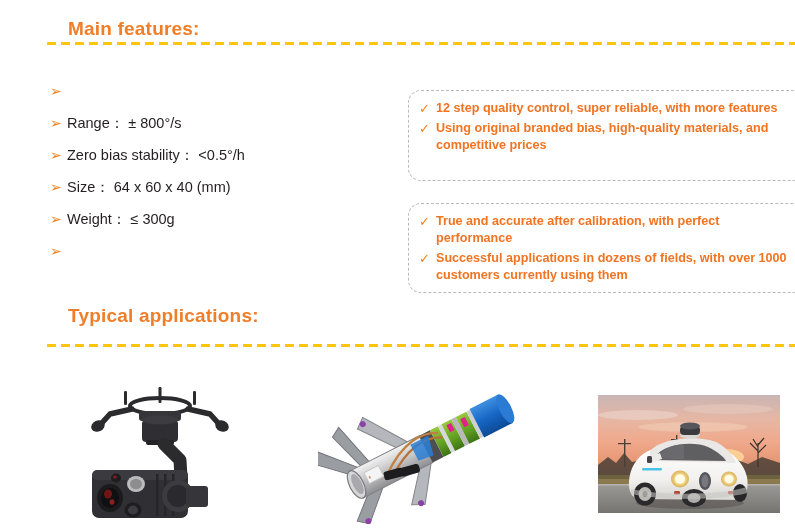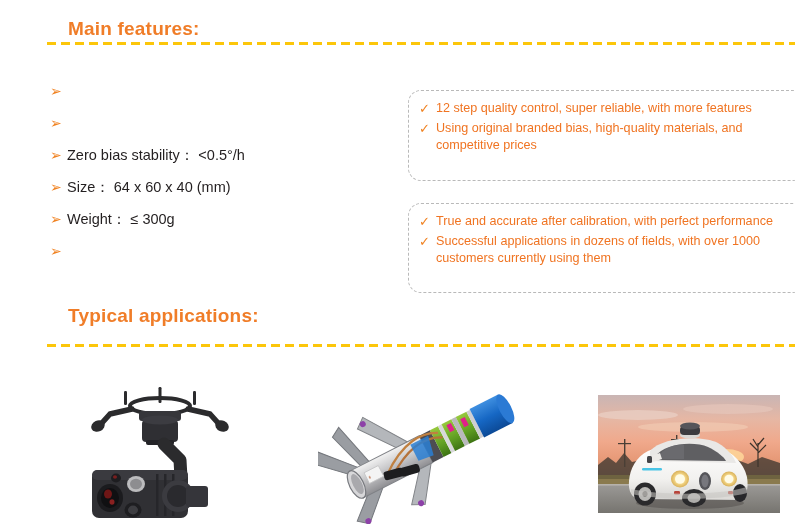--- a/index.html
+++ b/index.html
@@ -90,21 +90,21 @@
     flex: 0 0 17px;
     width: 17px;
     color: #F08221;
     font-size: 13px;
     line-height: 17px;
     font-weight: normal;
     text-align: left;
   }
   .callout-text {
     font-size: 12.6px;
-    font-weight: normal;
+    font-weight: bold;
     color: #F07422;
     line-height: 17px;
   }
 
   
   .app-image {
     position: absolute;
     overflow: hidden;
   }
   #img-gimbal { left: 30px;  top: 378px; width: 200px; height: 150px; background:#ffffff; }
@@ -122,20 +122,21 @@
   <div id="divider-main" class="divider"></div>
 
   <div id="feature-list">
 
     <div class="feature-item">
       <span class="feature-bullet">➢</span>
     </div>
 
     <div class="feature-item">
       <span class="feature-bullet">➢</span>
+      <span class="feature-text">Range： ± 800°/s</span>
     </div>
 
     <div class="feature-item">
       <span class="feature-bullet">➢</span>
       <span class="feature-text">Zero bias stability： &lt;0.5°/h</span>
     </div>
 
     <div class="feature-item">
       <span class="feature-bullet">➢</span>
       <span class="feature-text">Size： 64 x 60 x 40 (mm)</span>

